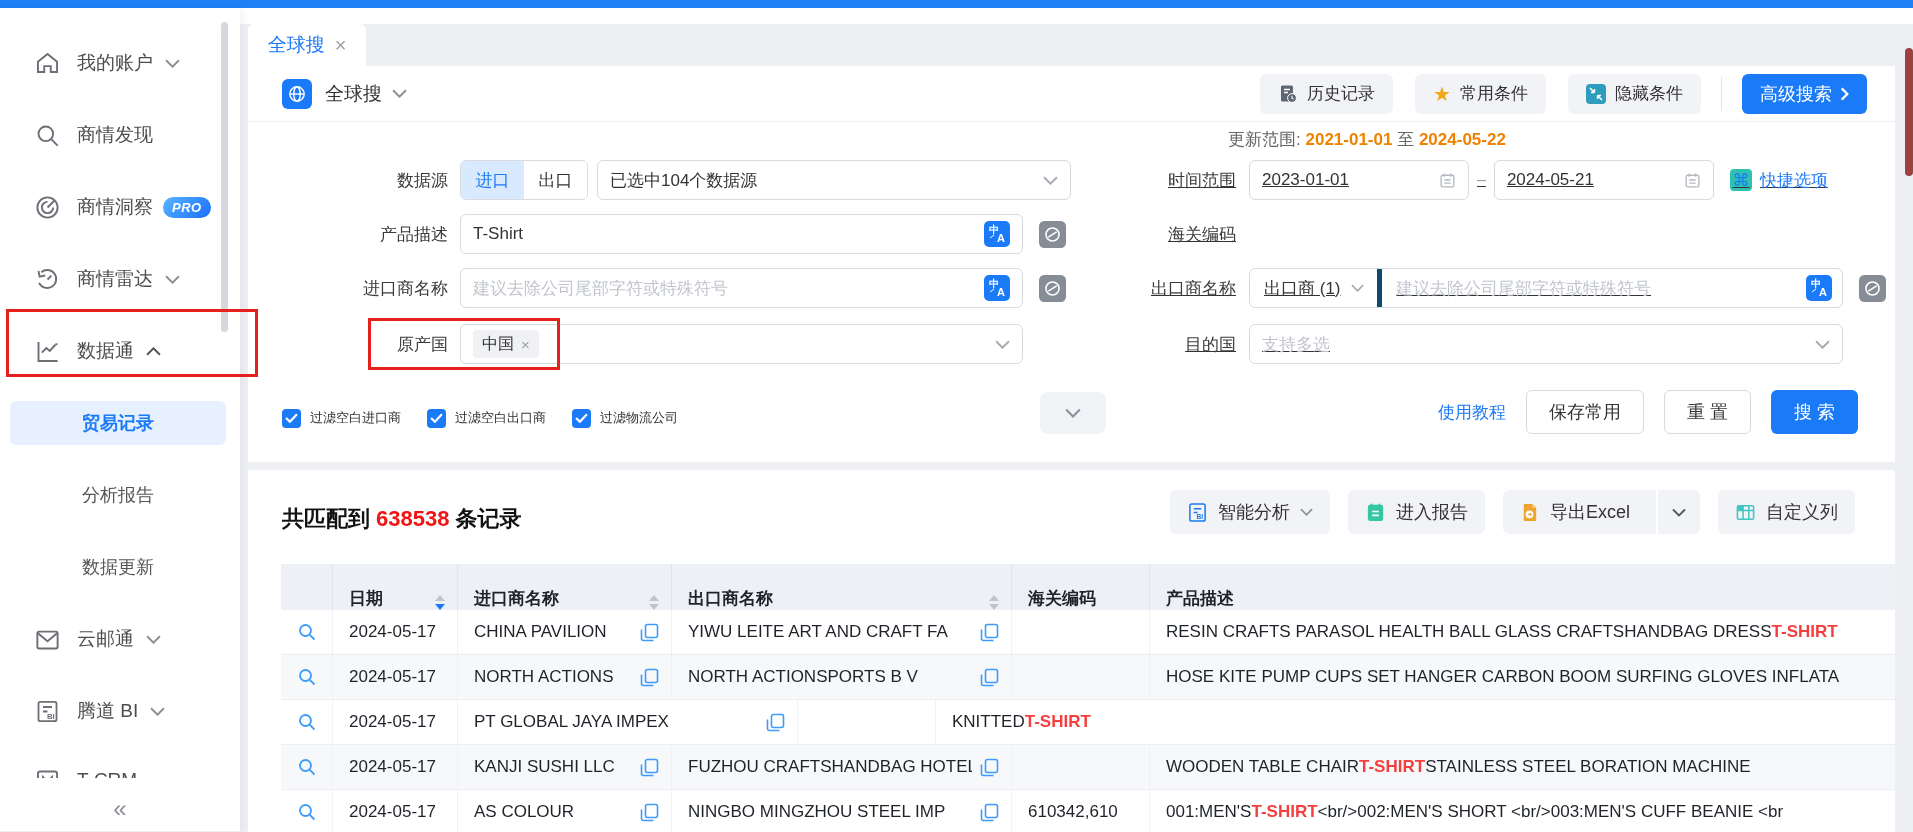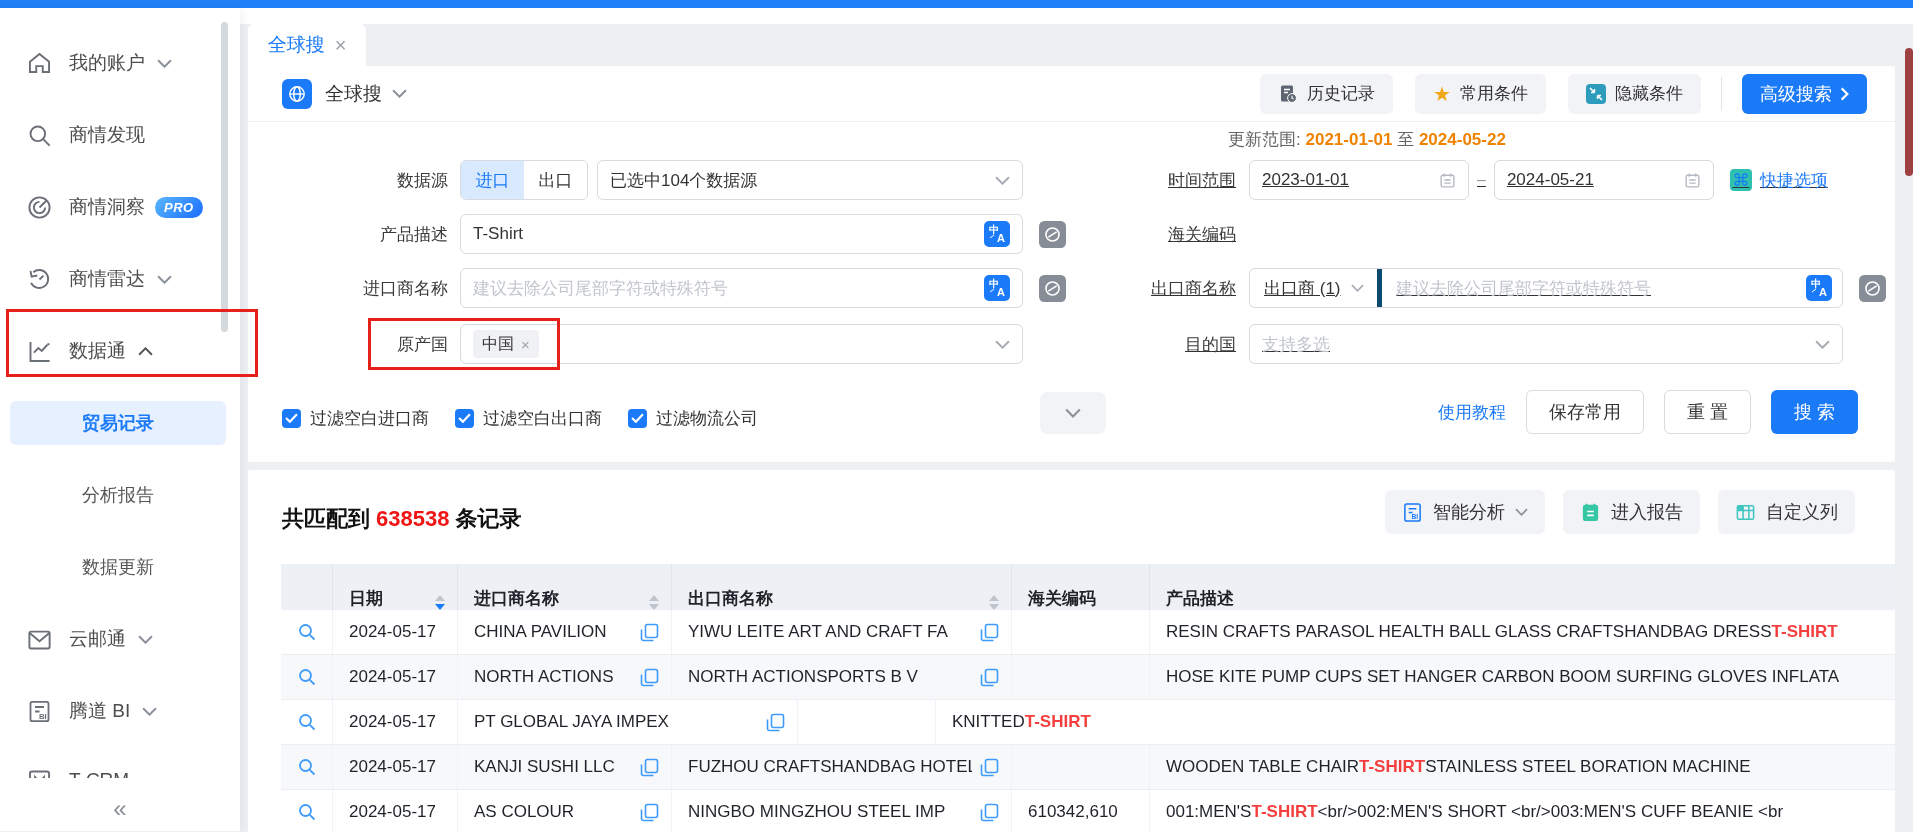--- a/index.html
+++ b/index.html
@@ -8,21 +8,21 @@
   svg { display:block; }
 
   
   .topbar { position:absolute; left:0; top:0; width:1913px; height:8px; background:#2080f7; }
 
   
   .sidebar { position:absolute; left:0; top:8px; width:240px; height:824px; background:#fff;
     box-shadow:2px 0 8px rgba(20,40,80,.06); z-index:20; }
   .side-nav { position:absolute; left:0; top:0; width:240px; height:770px; overflow:hidden; }
   .s-item { position:absolute; left:0; width:240px; height:48px; display:flex; align-items:center;
-    padding-left:26px; cursor:pointer; }
+    padding-left:34px; cursor:pointer; }
   .s-item .ic { width:27px; height:27px; margin-right:16px; flex:none; }
   .s-item .lbl { font-size:19px; color:#4d4d4d; white-space:nowrap; }
   .s-item .chev { margin-left:12px; }
   .badge-pro { margin-left:10px; background:linear-gradient(135deg,#59b6ff,#1a6dff);
     color:#fff; font-size:13px; font-weight:bold; font-style:italic; padding:3px 9px;
     border-radius:11px; letter-spacing:.5px; }
   .s-sub { position:absolute; left:10px; width:216px; height:44px; line-height:44px;
     text-align:center; font-size:18px; color:#555; cursor:pointer; border-radius:6px; }
   .s-sub.active { background:#e7f0fe; color:#1a7af8; font-weight:bold; }
   .side-footer { position:absolute; left:0; top:778px; width:240px; height:46px; background:#fff;
@@ -95,21 +95,21 @@
   .compound { padding:0; }
   .comp-sel { width:132px; height:100%; display:flex; align-items:center; padding:0 10px 0 14px;
     font-size:17px; color:#333; cursor:pointer; border-right:5px solid #0c4a6e; flex:none; gap:10px;}
   .comp-input { flex:1; display:flex; align-items:center; padding:0 10px 0 14px; height:100%; }
 
   .check-row { position:absolute; left:34px; top:330px; height:44px; display:flex;
     align-items:center; gap:26px; }
   .chk { display:flex; align-items:center; gap:9px; cursor:pointer; }
   .chk-box { width:19px; height:19px; border-radius:4px; background:#1a7af8; display:flex;
     align-items:center; justify-content:center; }
-  .chk-lbl { font-size:17px; color:#333; }
+  .chk-lbl { font-size:13px; color:#333; }
   .more-btn { position:absolute; left:792px; top:326px; width:66px; height:42px; background:#f2f3f7;
     border:none; border-radius:8px; display:flex; align-items:center; justify-content:center;
     cursor:pointer; }
   .form-actions { position:absolute; right:37px; top:324px; height:44px; display:flex;
     align-items:center; gap:20px; }
   .link { color:#1a7af8; font-size:17px; cursor:pointer; }
   .btn-outline { height:44px; background:#fff; border:1px solid #d7dade; border-radius:6px;
     padding:0 22px; font-size:18px; color:#333; cursor:pointer; font-family:inherit; }
   .btn-search { height:44px; background:#1a7af8; border:none; border-radius:6px; padding:0 23px;
     font-size:18px; color:#fff; cursor:pointer; font-family:inherit; }
@@ -347,21 +347,21 @@
       <span>至</span>
       <b>2024-05-22</b>
     </div>
 
     <div class="frow" style="left:34px; top:94px; width:1600px;">
       <span class="lbl lbl-l">数据源</span>
       <div class="toggle">
         <span class="tg on">进口</span>
         <span class="tg">出口</span>
       </div>
-      <div class="fake-input" style="width:426px; margin-left:9px;">
+      <div class="fake-input" style="width:474px; margin-left:9px;">
         <span>已选中104个数据源</span>
         <span class="chev-right">
           <svg width="15" height="9" viewBox="0 0 14 8" fill="none" stroke="#a6abb3" stroke-width="1.8">
               <path d="M1 1l6 6 6-6"></path>
             </svg>
           </span>
       </div>
       <div class="rgroup">
         <span class="lbl lbl-r">时间范围</span>
         <div class="fake-input date-input">
@@ -556,20 +556,38 @@
       <button class="act-btn">
         <span>
           <svg width="21" height="21" viewBox="0 0 22 22">
               <rect x="3" y="3" width="16" height="17" rx="2.5" fill="#35c7a4"></rect>
               <path d="M7 1.8v3M15 1.8v3" stroke="#35c7a4" stroke-width="2"></path>
               <path d="M7.5 10h7M7.5 14h7" stroke="#fff" stroke-width="1.6"></path>
             </svg>
           </span>
         <span>进入报告</span>
       </button>
+      <button class="act-btn split">
+        <span class="main">
+          <span>
+            <svg width="21" height="21" viewBox="0 0 22 22">
+                <path d="M5 2h9l4 4v14H5z" fill="#eda52e"></path>
+                <path d="M14 2v4h4" fill="#f7ca7d"></path>
+                <circle cx="11" cy="13" r="4" fill="#fff"></circle>
+                <path d="M9.5 13h3m-1-1.3 1.4 1.3-1.4 1.3" stroke="#eda52e" stroke-width="1.2" fill="none"></path>
+              </svg>
+            </span>
+          <span>导出Excel</span>
+        </span>
+        <span class="arrow">
+          <svg width="14" height="9" viewBox="0 0 14 8" fill="none" stroke="#555" stroke-width="1.8">
+              <path d="M1 1l6 6 6-6"></path>
+            </svg>
+        </span>
+      </button>
       <button class="act-btn">
         <span>
           <svg width="21" height="21" viewBox="0 0 22 22" fill="none" stroke="#3fc6c0" stroke-width="1.6">
               <rect x="2.5" y="4" width="17" height="14" rx="1.5"></rect>
               <path d="M2.5 9h17M8.5 4v14M14.5 4v14"></path>
               <rect x="2.5" y="4" width="6" height="5" fill="#3fc6c0" stroke="none"></rect>
             </svg>
           </span>
         <span>自定义列</span>
       </button>

